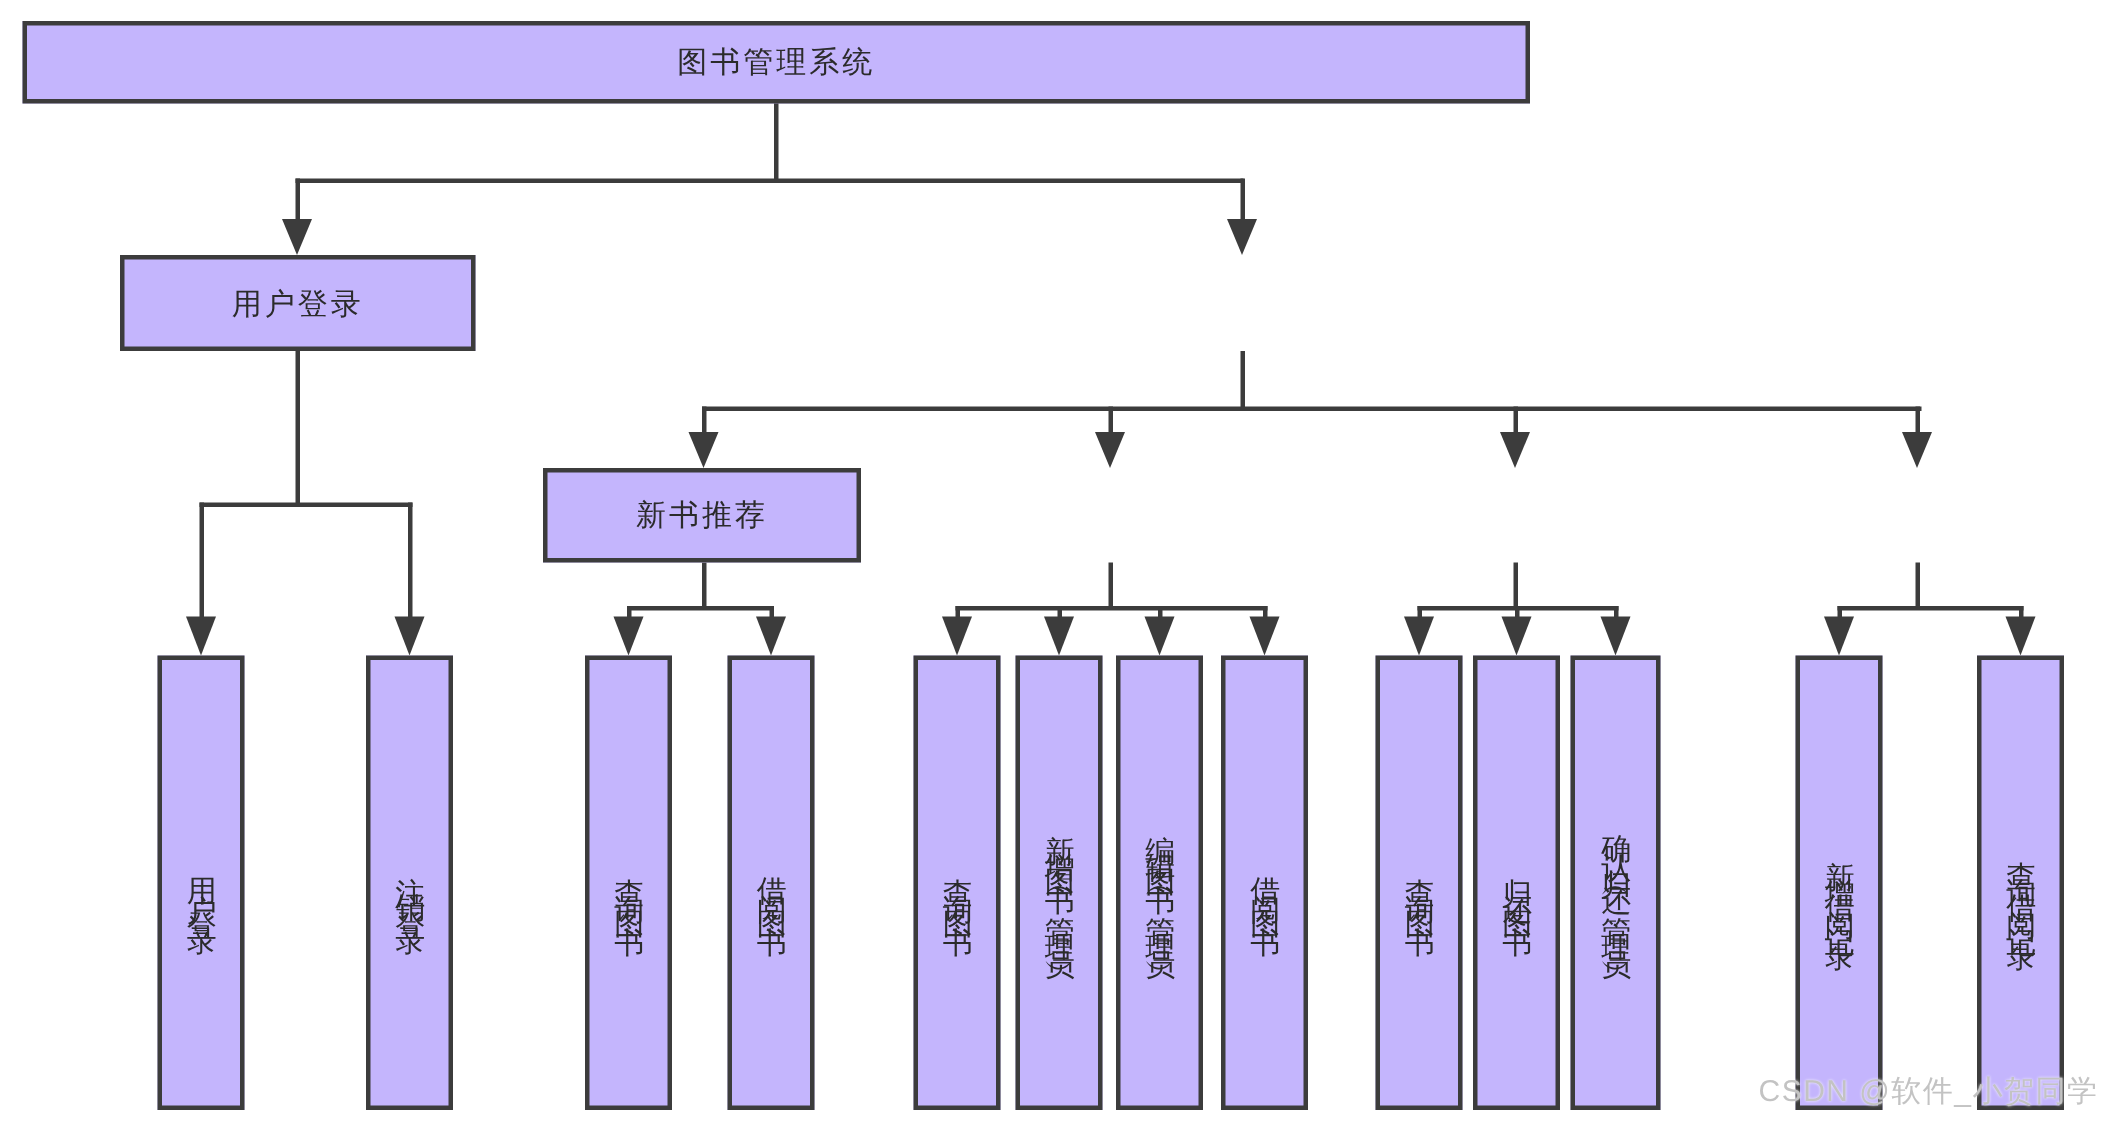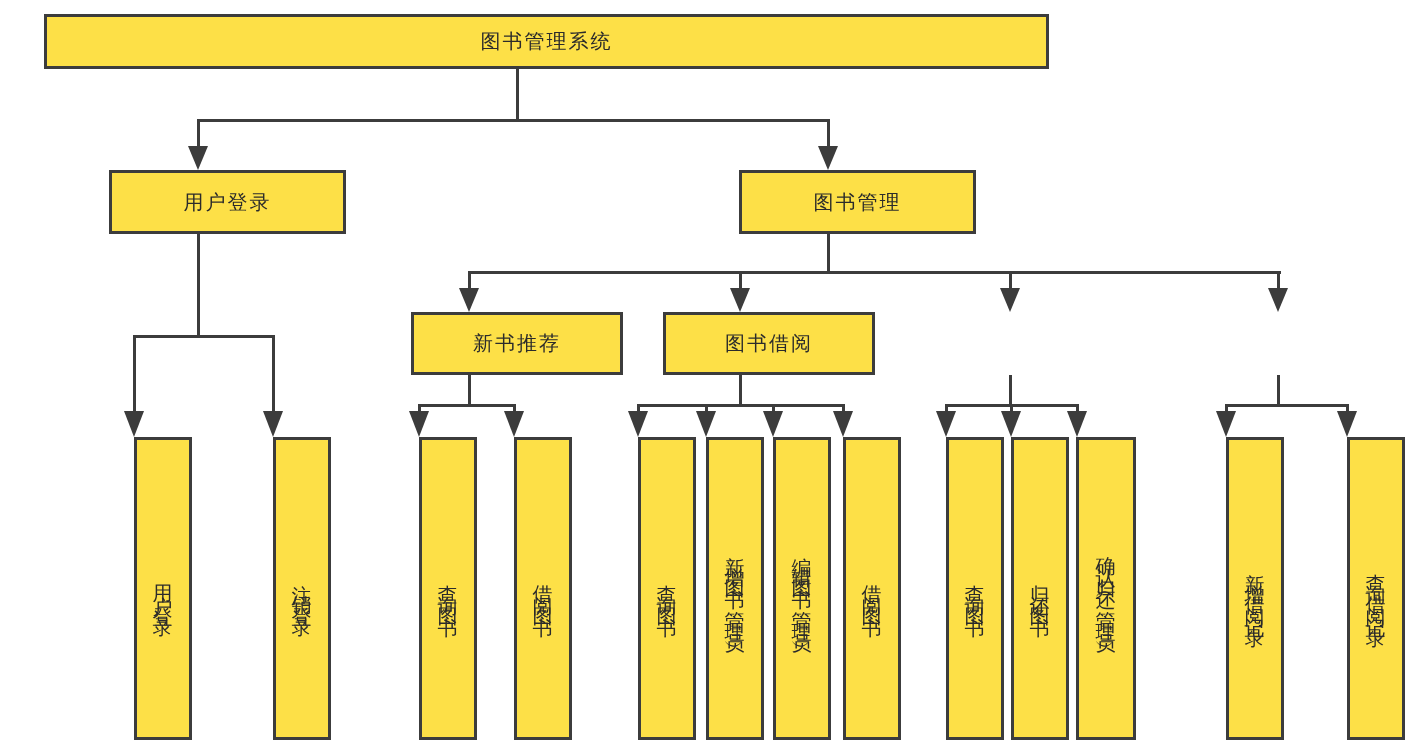--- a/index.html
+++ b/index.html
@@ -8,26 +8,25 @@
     width: 1405px;
     height: 747px;
     background: #ffffff;
     overflow: hidden;
     font-family: "Liberation Sans", "DejaVu Sans", sans-serif;
   }
   .box {
     position: absolute;
     box-sizing: border-box;
     border: 3px solid #3c3c3c;
-    background: #fde047;
+    background: #c4b5fd;
     display: flex;
     align-items: center;
     justify-content: center;
     z-index: 2;
-    margin-left: 29px;
   }
   .lbl {
     font-size: 20px;
     color: #2b2b2b;
     letter-spacing: 2px;
     white-space: nowrap;
   }
   .leaf .lbl {
     writing-mode: vertical-rl;
     text-orientation: mixed;
@@ -122,29 +121,23 @@
   <div class="vline" style="left:1346px; top:404px; height:10px;"></div>
   <div class="arr arr26" style="left:1337px; top:411px;"></div>
 
   <div class="box" style="left:15px; top:14px; width:1005px; height:55px;">
     <span class="lbl">图书管理系统</span>
   </div>
 
   <div class="box" style="left:80px; top:170px; width:237px; height:64px;">
     <span class="lbl">用户登录</span>
   </div>
-  <div class="box" style="left:710px; top:170px; width:237px; height:64px;">
-    <span class="lbl">图书管理</span>
-  </div>
 
-  <div class="box" style="left:382px; top:312px; width:212px; height:63px;">
+  <div class="box" style="left:362px; top:312px; width:212px; height:63px;">
     <span class="lbl">新书推荐</span>
-  </div>
-  <div class="box" style="left:634px; top:312px; width:212px; height:63px;">
-    <span class="lbl">图书借阅</span>
   </div>
 
   <div class="box leaf" style="left:105px; top:437px; width:58px; height:303px;">
     <span class="lbl">用户登录</span>
   </div>
   <div class="box leaf" style="left:244px; top:437px; width:58px; height:303px;">
     <span class="lbl">注销登录</span>
   </div>
 
   <div class="box leaf" style="left:390px; top:437px; width:58px; height:303px;">
@@ -177,14 +170,15 @@
     <span class="lbl">确认归还（管理员）</span>
   </div>
 
   <div class="box leaf" style="left:1197px; top:437px; width:58px; height:303px;">
     <span class="lbl">新增借阅记录</span>
   </div>
   <div class="box leaf" style="left:1318px; top:437px; width:58px; height:303px;">
     <span class="lbl">查询借阅记录</span>
   </div>
 
+  <div class="watermark">CSDN @软件_小贺同学</div>
 
 </div>
 
 </body></html>

